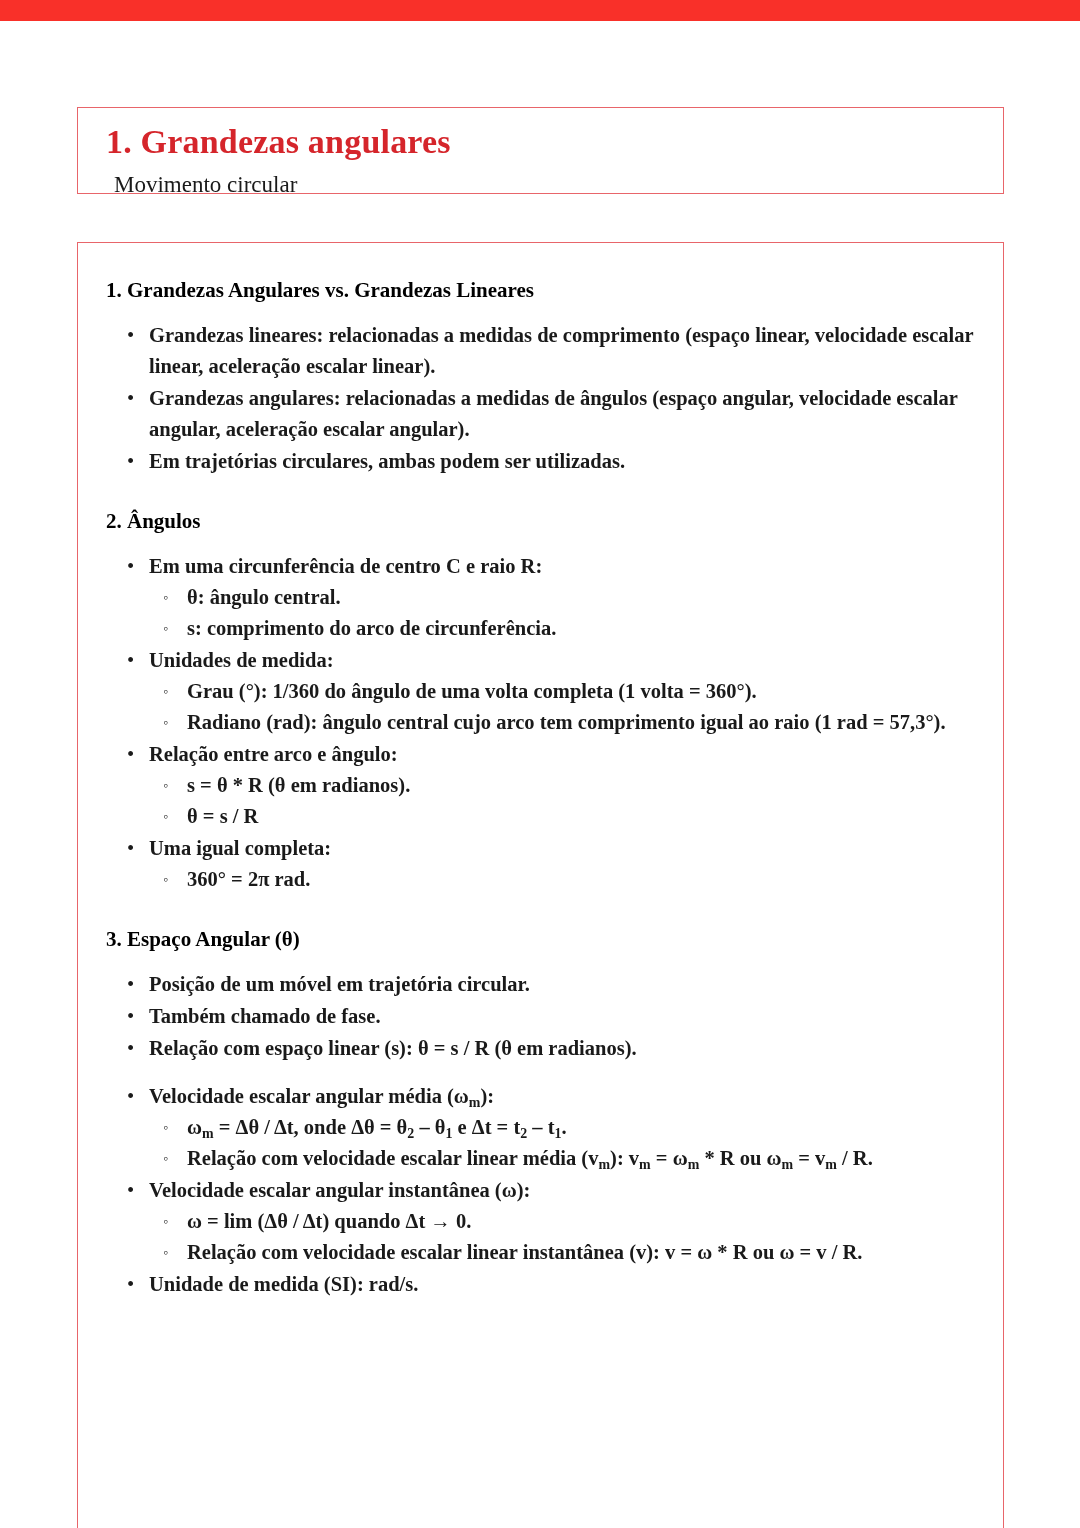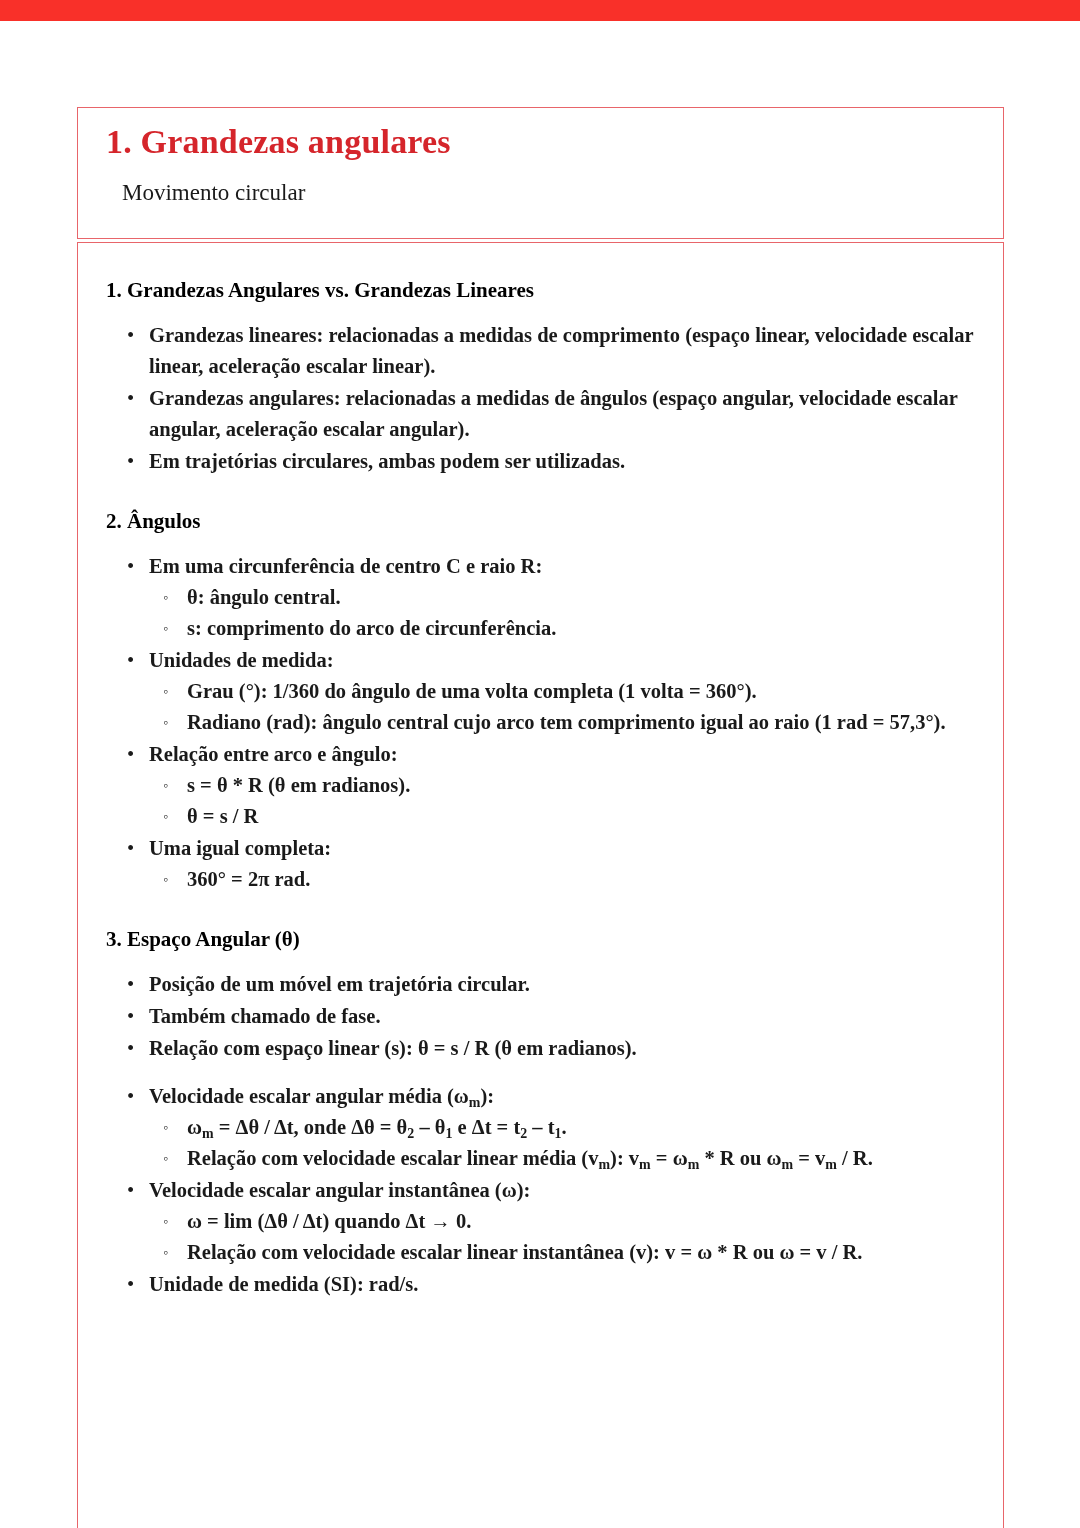--- a/index.html
+++ b/index.html
@@ -25,42 +25,42 @@
     height: 21px;
     background: #f93029;
   }
 
   
   .title-box {
     position: absolute;
     left: 77px;
     top: 107px;
     width: 927px;
-    height: 132px;
+    height: 87px;
     border: 1.5px solid #e8656a;
     box-sizing: border-box;
     background: #ffffff;
   }
   .title-inner {
     padding: 14px 0 0 28px;
   }
   .doc-title {
     font-size: 34px;
     line-height: 40px;
     font-weight: 700;
     color: #d5252b;
     letter-spacing: 0.2px;
     margin: 0;
   }
   .doc-subtitle {
     font-size: 23px;
     line-height: 29px;
     font-weight: 400;
     color: #1a1a1a;
-    margin: 16px;
+    margin: 8px;
   }
 
   
   .content-box {
     position: absolute;
     left: 77px;
     top: 242px;
     width: 927px;
     height: 1330px; 
     border: 1.5px solid #e8656a;

